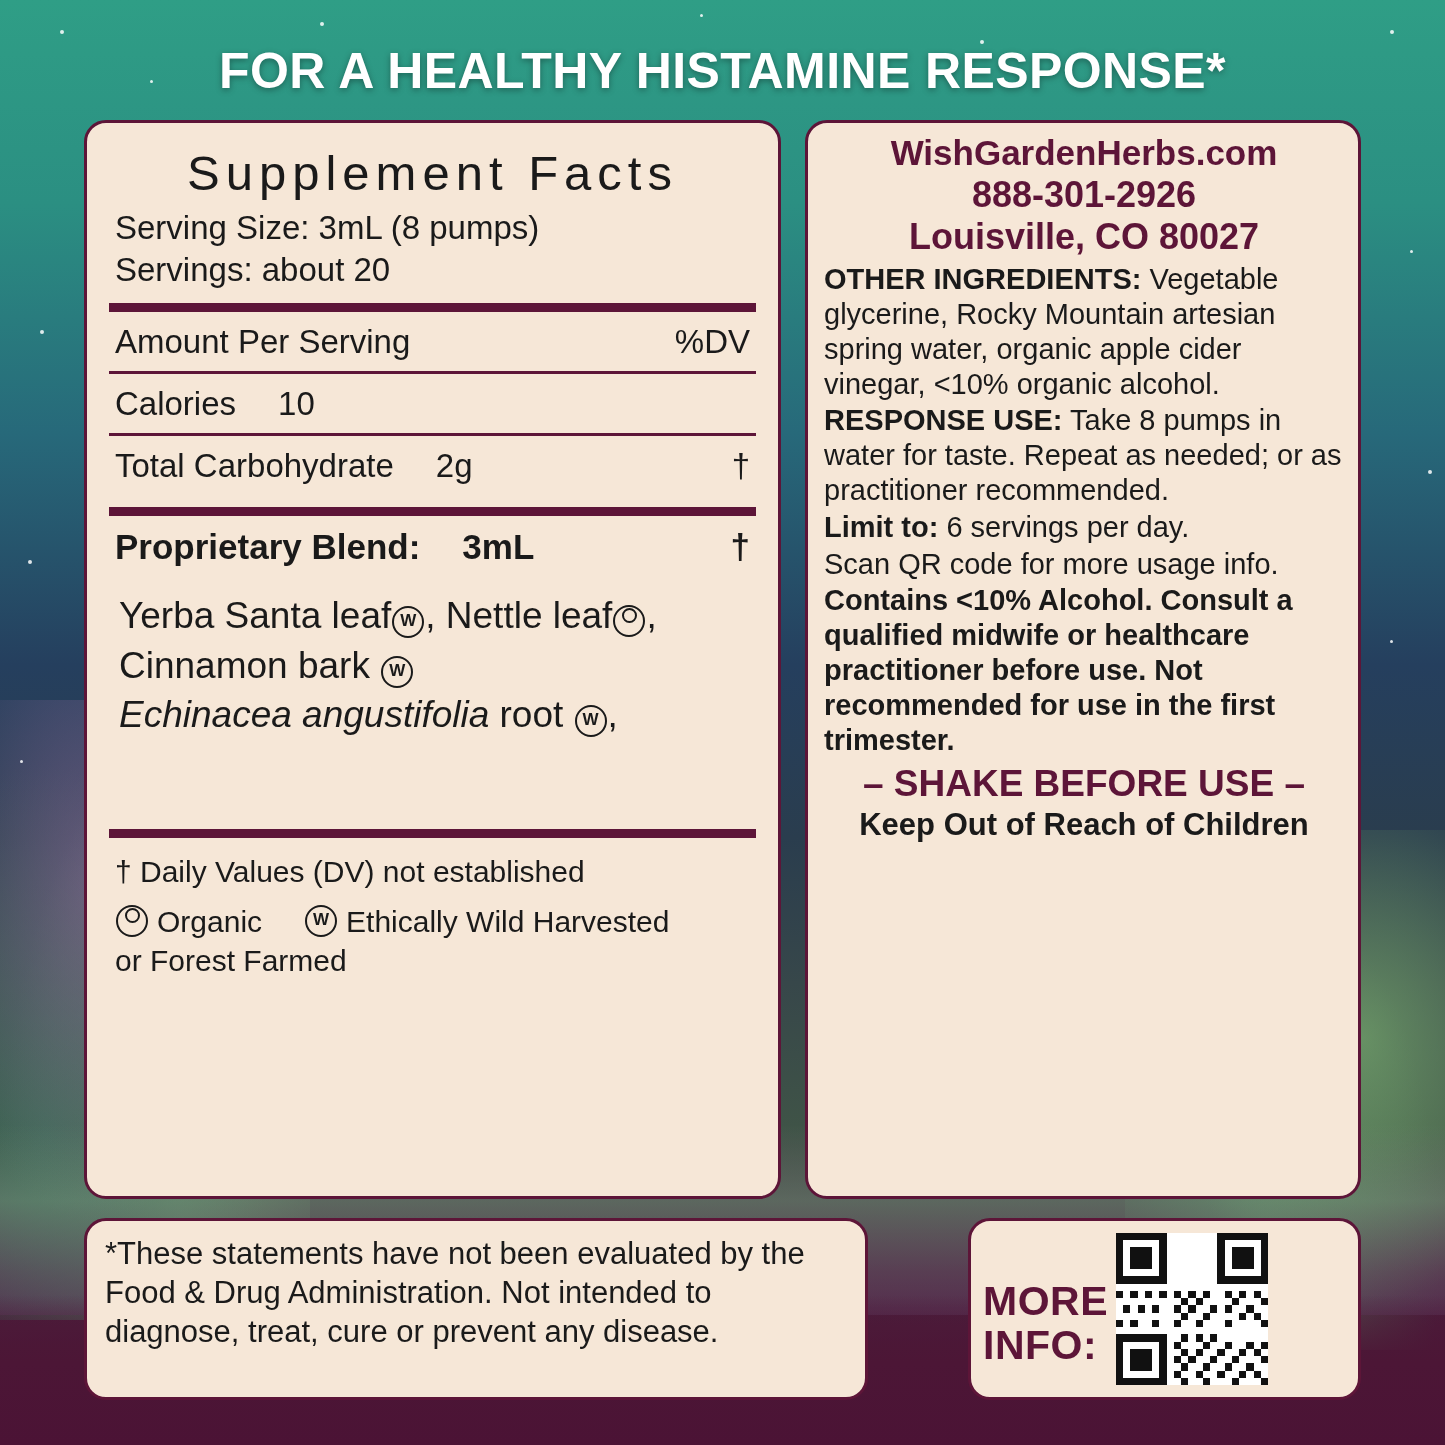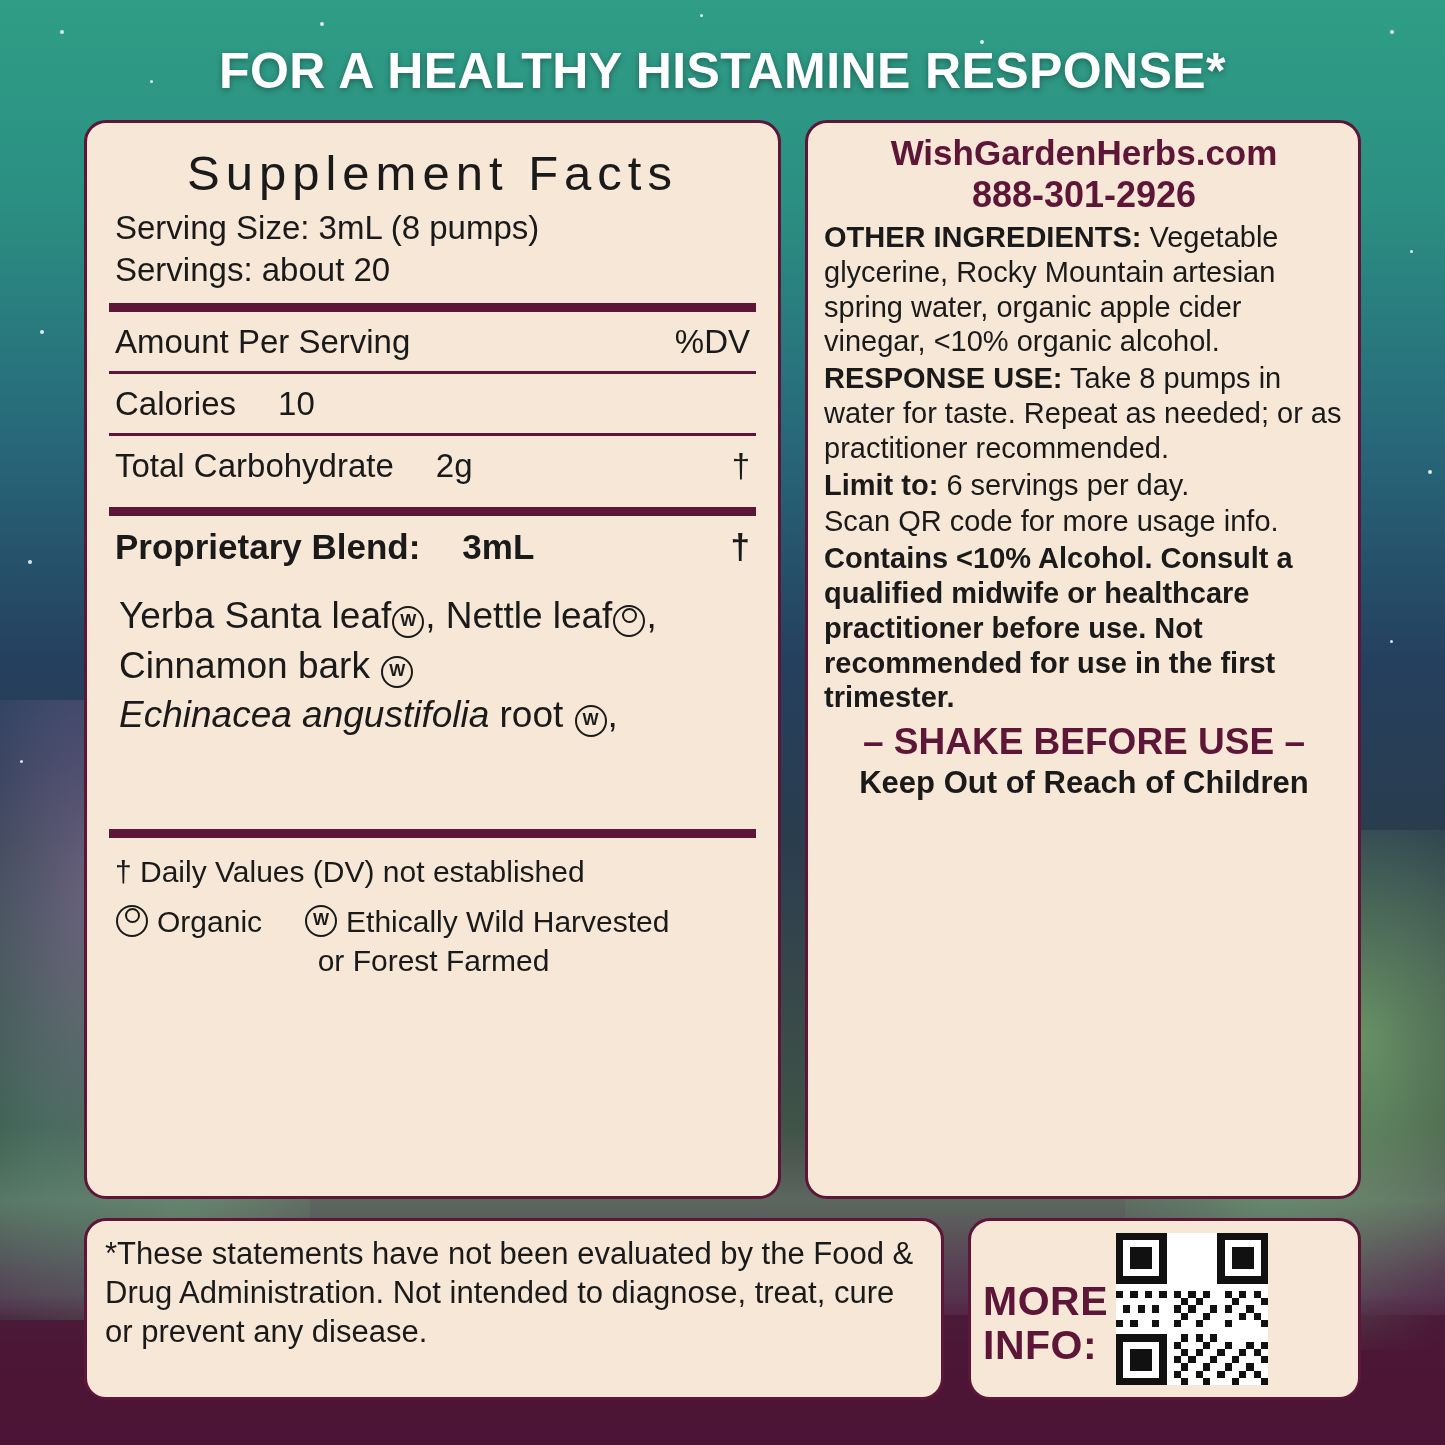--- a/index.html
+++ b/index.html
@@ -148,21 +148,21 @@
     border: 2.5px solid #1a1a1a;
     border-radius: 50%;
     vertical-align: 3px;
   }
   .footnotes {
     font-size: 30px;
     color: #1a1a1a;
     line-height: 1.32;
     padding: 14px 4px 0 6px;
   }
-  .footnotes .center { text-align: center; }
+  .footnotes .center { }
   .fn-row { display: flex; align-items: center; gap: 8px; }
   .fn-row .sp { display:inline-block; width: 26px; }
 
   
   .info {
     left: 805px;
     top: 120px;
     width: 556px;
     height: 1079px;
     padding: 10px 14px 8px 16px;
@@ -195,21 +195,21 @@
     color: #1a1a1a;
     font-weight: bold;
     font-size: 31px;
     margin-top: 2px;
   }
 
   
   .disclaimer {
     left: 84px;
     top: 1218px;
-    width: 860px;
+    width: 784px;
     height: 182px;
     padding: 14px 18px;
   }
   .disclaimer-text {
     font-size: 31px;
     color: #1a1a1a;
     line-height: 1.25;
   }
 
   
@@ -332,20 +332,21 @@
         <span>Ethically Wild Harvested</span>
       </div>
       <div class="center">or Forest Farmed</div>
     </div>
   </div>
 
   <div class="panel info">
     <div class="info-contact">
       <div class="web">WishGardenHerbs.com</div>
       <div>888-301-2926</div>
+      <div>Louisville, CO 80027</div>
     </div>
     <div class="info-body">
       <p><b>OTHER INGREDIENTS:</b><span> Vegetable glycerine, Rocky Mountain artesian spring water, organic apple cider vinegar, &lt;10% organic alcohol.</span></p>
       <p><b>RESPONSE USE:</b><span>  Take 8 pumps in water for taste. Repeat as needed; or as practitioner recommended.</span></p>
       <p><b>Limit to:</b><span> 6 servings per day.</span></p>
       <p>Scan QR code for  more usage info.</p>
       <p><b>Contains &lt;10% Alcohol. Consult a qualified midwife or healthcare practitioner before use.  Not recommended for use in the first trimester.</b></p>
     </div>
     <div class="shake">– SHAKE BEFORE USE –</div>
     <div class="keepout">Keep Out of Reach of Children</div>

